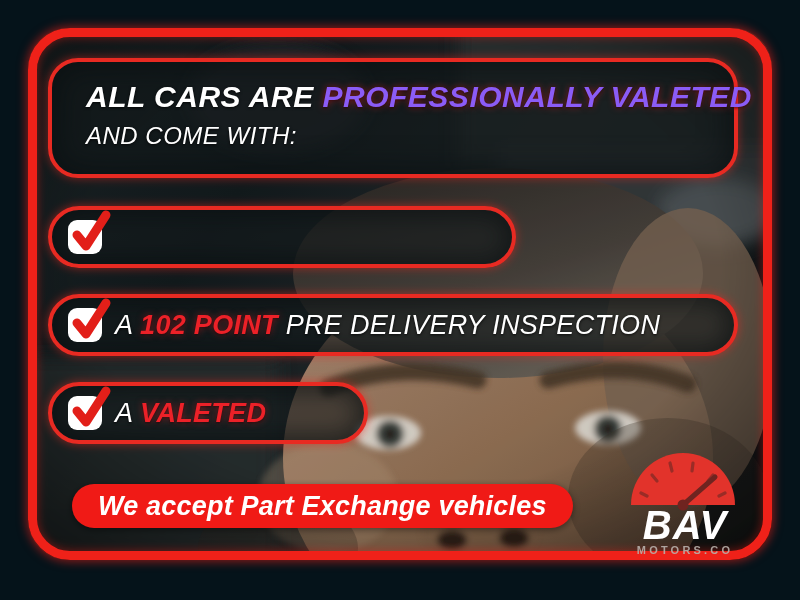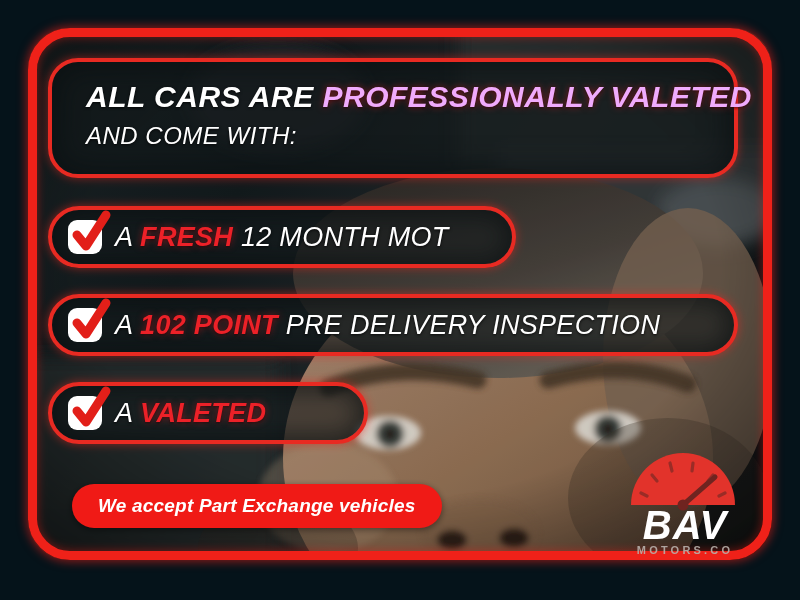--- a/index.html
+++ b/index.html
@@ -73,21 +73,21 @@
     letter-spacing: 0.5px;
   }
   .hl1 {
     font-size: 30px;
     font-weight: 700;
     font-style: italic;
     line-height: 36px;
     text-shadow: 0 1px 3px rgba(0,0,0,0.8);
   }
   .hl1 .em {
-    color: #f0abfc;
+    color: #8b5cf6;
     text-shadow: 0 0 7px rgba(236,33,40,0.55), 0 1px 3px rgba(0,0,0,0.7);
   }
   .hl2 {
     font-size: 24px;
     font-weight: 400;
     font-style: italic;
     line-height: 38px;
     margin-top: 2px;
     text-shadow: 0 1px 3px rgba(0,0,0,0.8);
   }
@@ -153,21 +153,21 @@
     height: 44px;
     padding: 0 26px;
     display: flex;
     align-items: center;
     background: #f01a16;
     border-radius: 22px;
     box-shadow: 0 2px 7px rgba(0,0,0,0.45);
   }
   .px-pill span {
     white-space: nowrap;
-    font-size: 19px;
+    font-size: 27px;
     font-weight: 700;
     font-style: italic;
     color: #ffffff;
     letter-spacing: 0.2px;
   }
 
   
   .logo {
     position: absolute;
     left: 603px;
@@ -263,21 +263,20 @@
     <div class="headline-line hl1"><span>ALL CARS ARE </span><span class="em">PROFESSIONALLY VALETED</span></div>
     <div class="headline-line hl2">AND COME WITH:</div>
   </div>
 
   <div class="feature-row" id="row-0">
     <span class="checkbox">
       <svg viewBox="0 0 40 44">
         <path d="M7 22 L16 33 L36 2" stroke="#e21f19" stroke-width="9" fill="none" stroke-linecap="round" stroke-linejoin="round"></path>
       </svg>
     </span>
-    <span class="feature-text"><span class="pl">A </span><span class="em">FRESH</span><span class="pl"> 12 MONTH MOT</span></span>
   </div>
 
   <div class="feature-row" id="row-1">
     <span class="checkbox">
       <svg viewBox="0 0 40 44">
         <path d="M7 22 L16 33 L36 2" stroke="#e21f19" stroke-width="9" fill="none" stroke-linecap="round" stroke-linejoin="round"></path>
       </svg>
     </span>
     <span class="feature-text"><span class="pl">A </span><span class="em">102 POINT</span><span class="pl"> PRE DELIVERY INSPECTION</span></span>
   </div>

